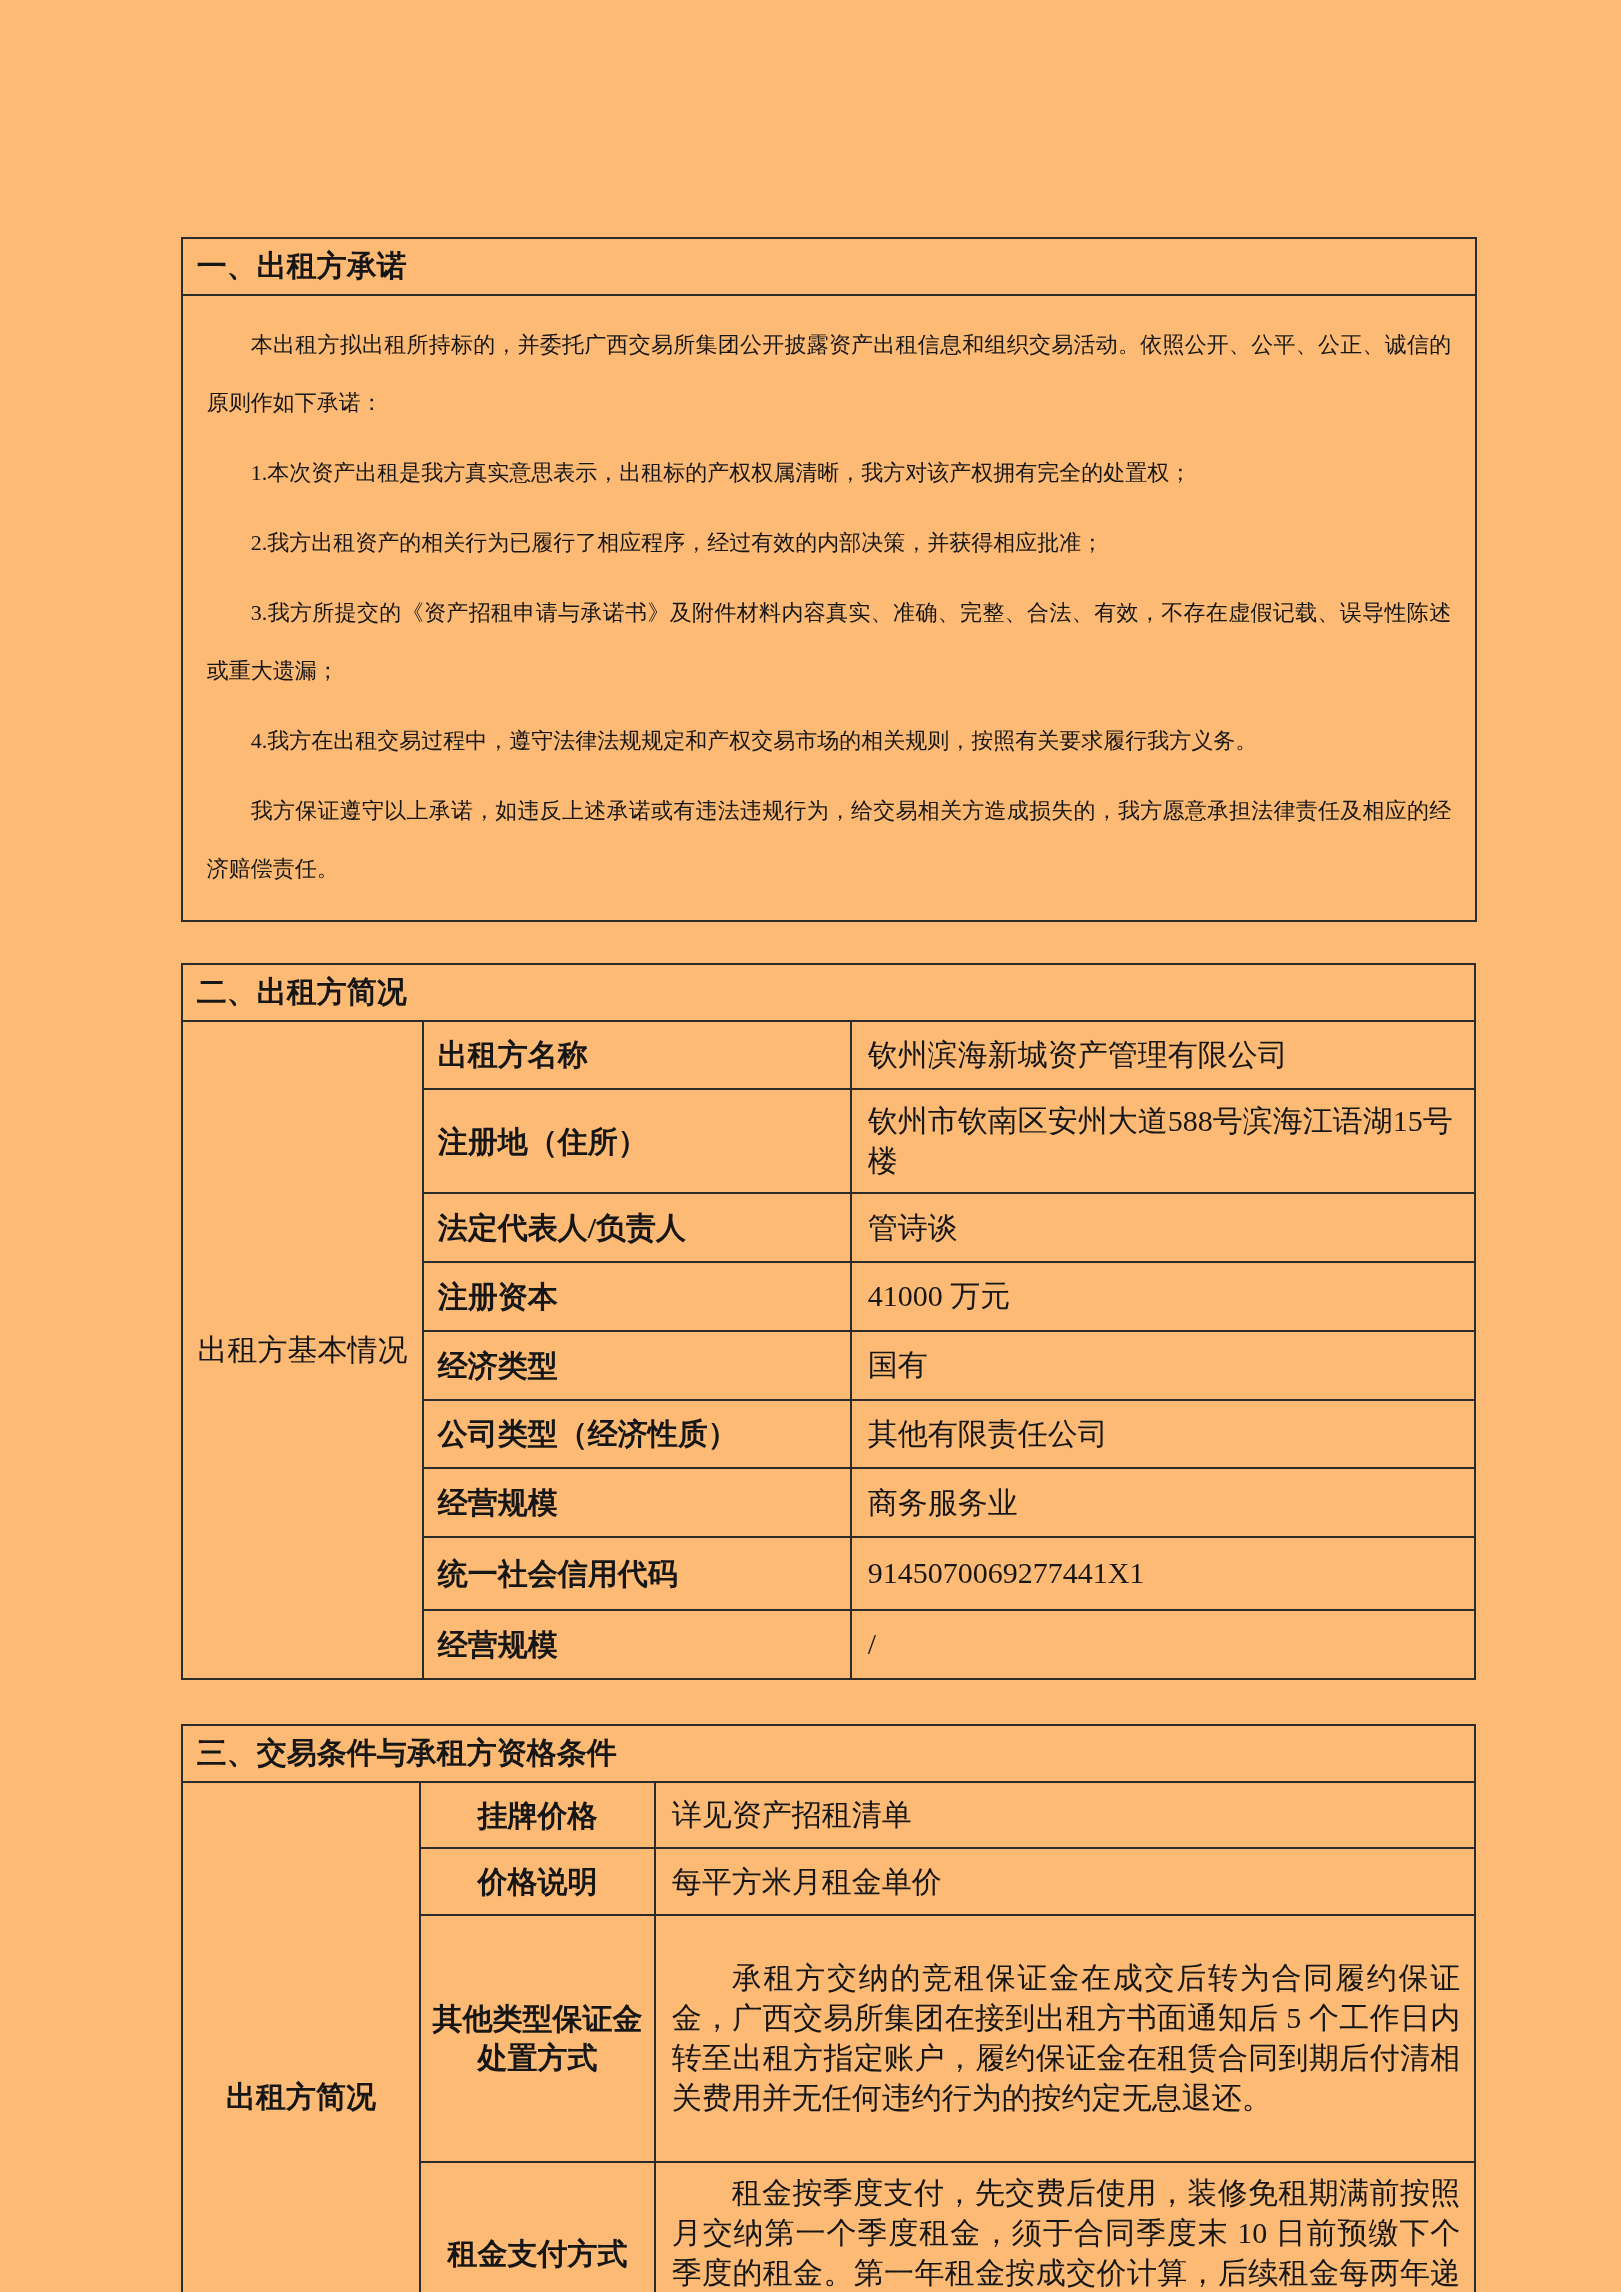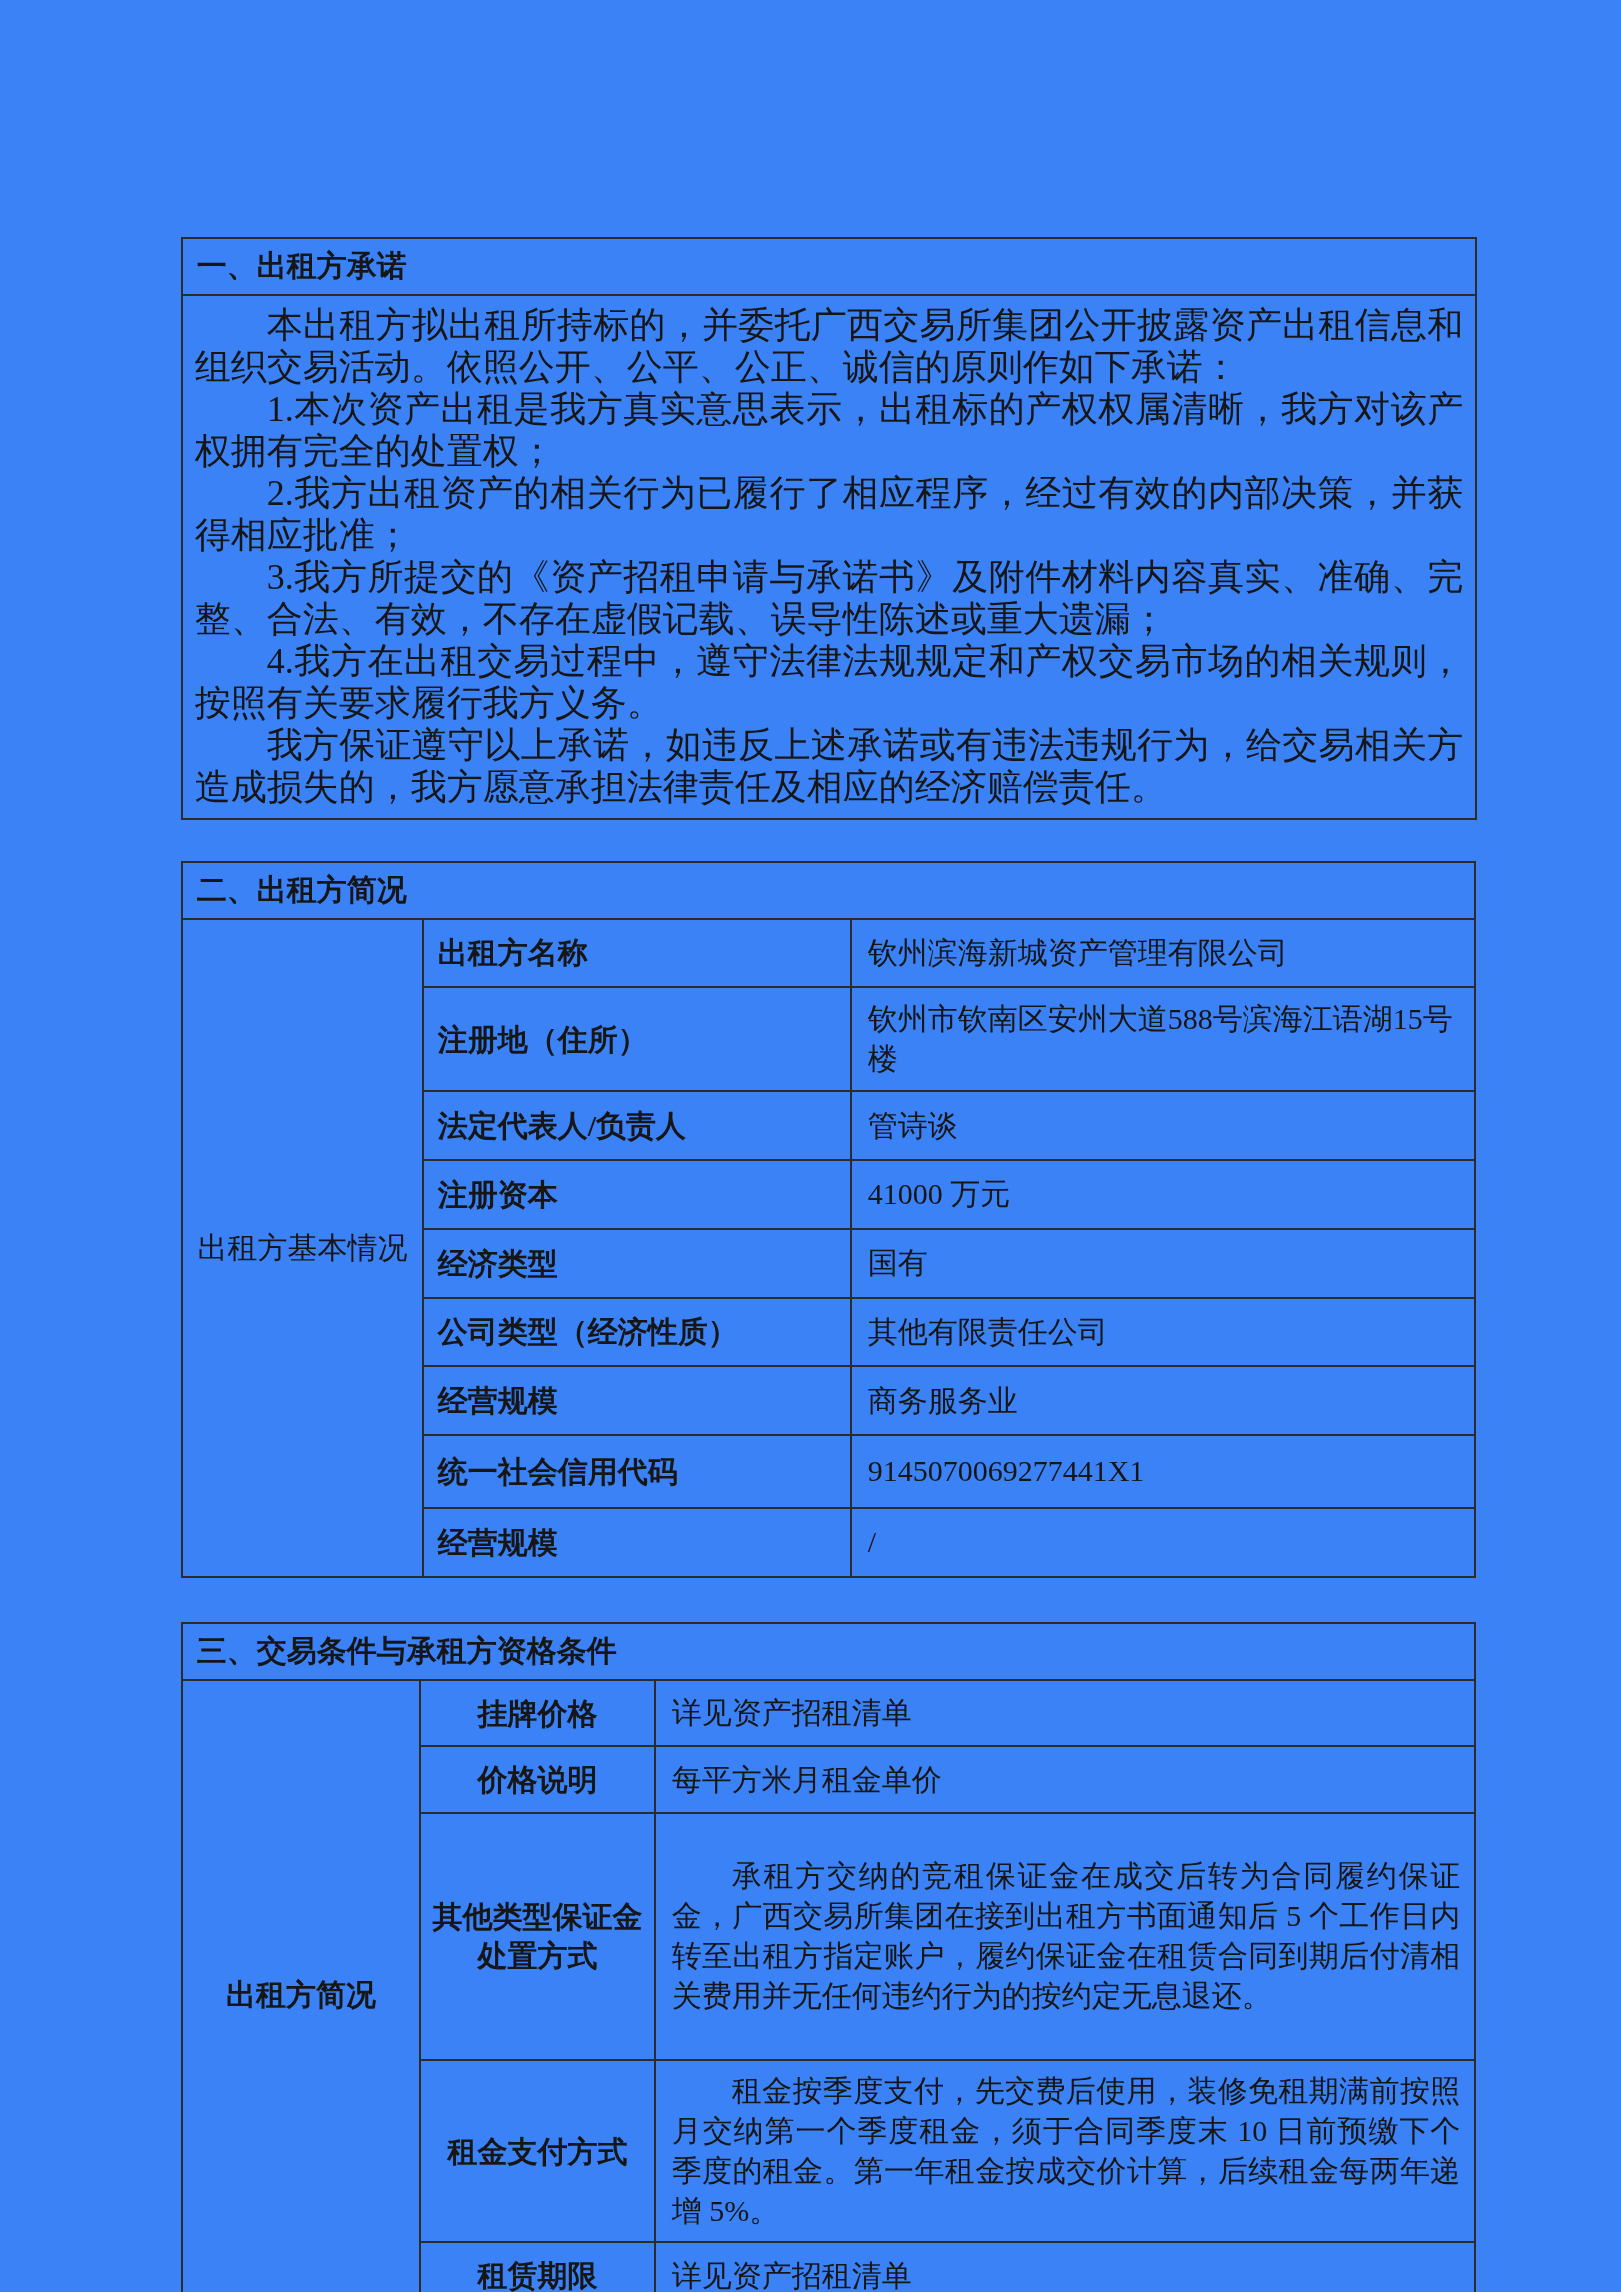--- a/index.html
+++ b/index.html
@@ -4,21 +4,21 @@
 <style>
   html, body {
     margin: 0;
     padding: 0;
     background: #ffffff;
   }
   .page {
     position: relative;
     width: 1621px;
     height: 2293px;
-    background: #3b82f6;
+    background: #fdba74;
     font-family: "Liberation Serif", "DejaVu Serif", serif;
     color: #161616;
     overflow: hidden;
   }
   .content {
     position: absolute;
     left: 181px;
     top: 0;
     width: 1294px;
   }
@@ -41,25 +41,25 @@
     font-weight: 700;
     font-size: 32px;
     padding: 0 0 0 13.7px;
   }
   
   td.body-cell {
     padding: 7.8px 11.8px 9.8px 11.8px;
     vertical-align: top;
   }
   .p {
-    margin: 0;
+    margin: 12px;
     text-indent: 2em;
     text-align: justify;
-    line-height: 42px;
-    font-size: 36px;
+    line-height: 58px;
+    font-size: 22px;
   }
   
   td.group-cell {
     text-align: center;
     font-size: 30px;
     padding: 0 6px;
     line-height: 43px;
   }
   td.group-cell.bold { font-weight: 700; }
   td.lbl {

